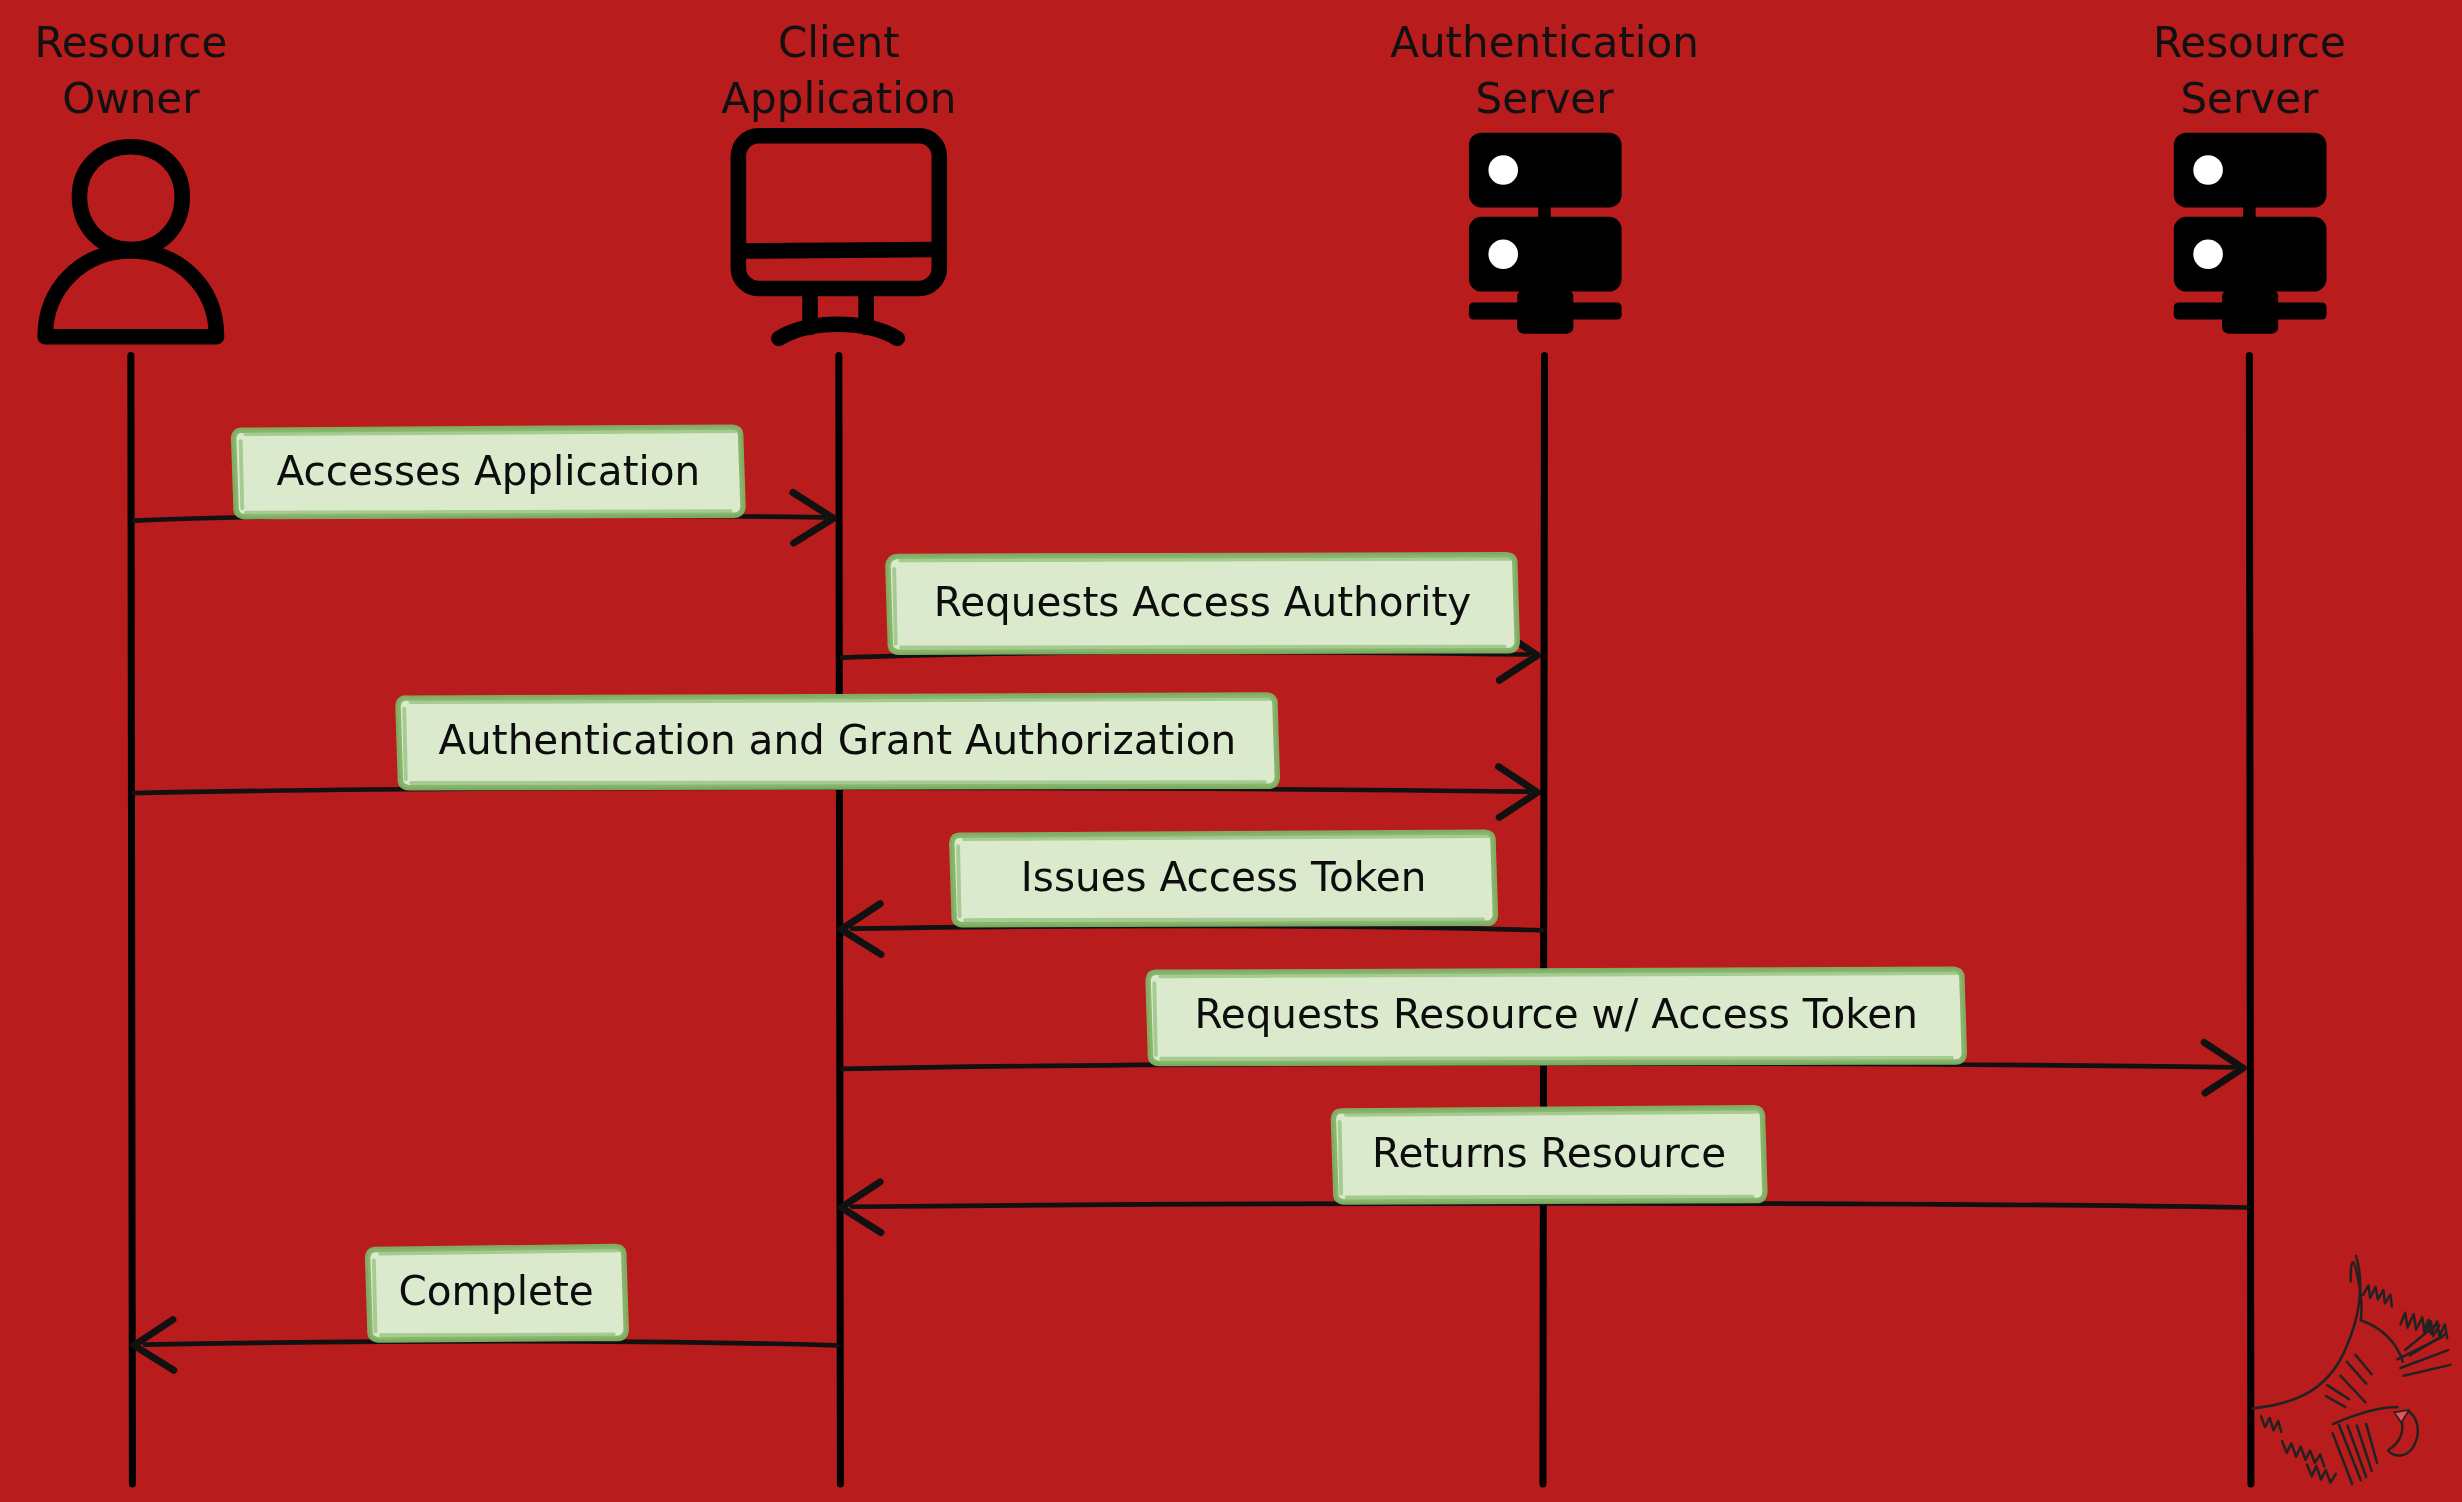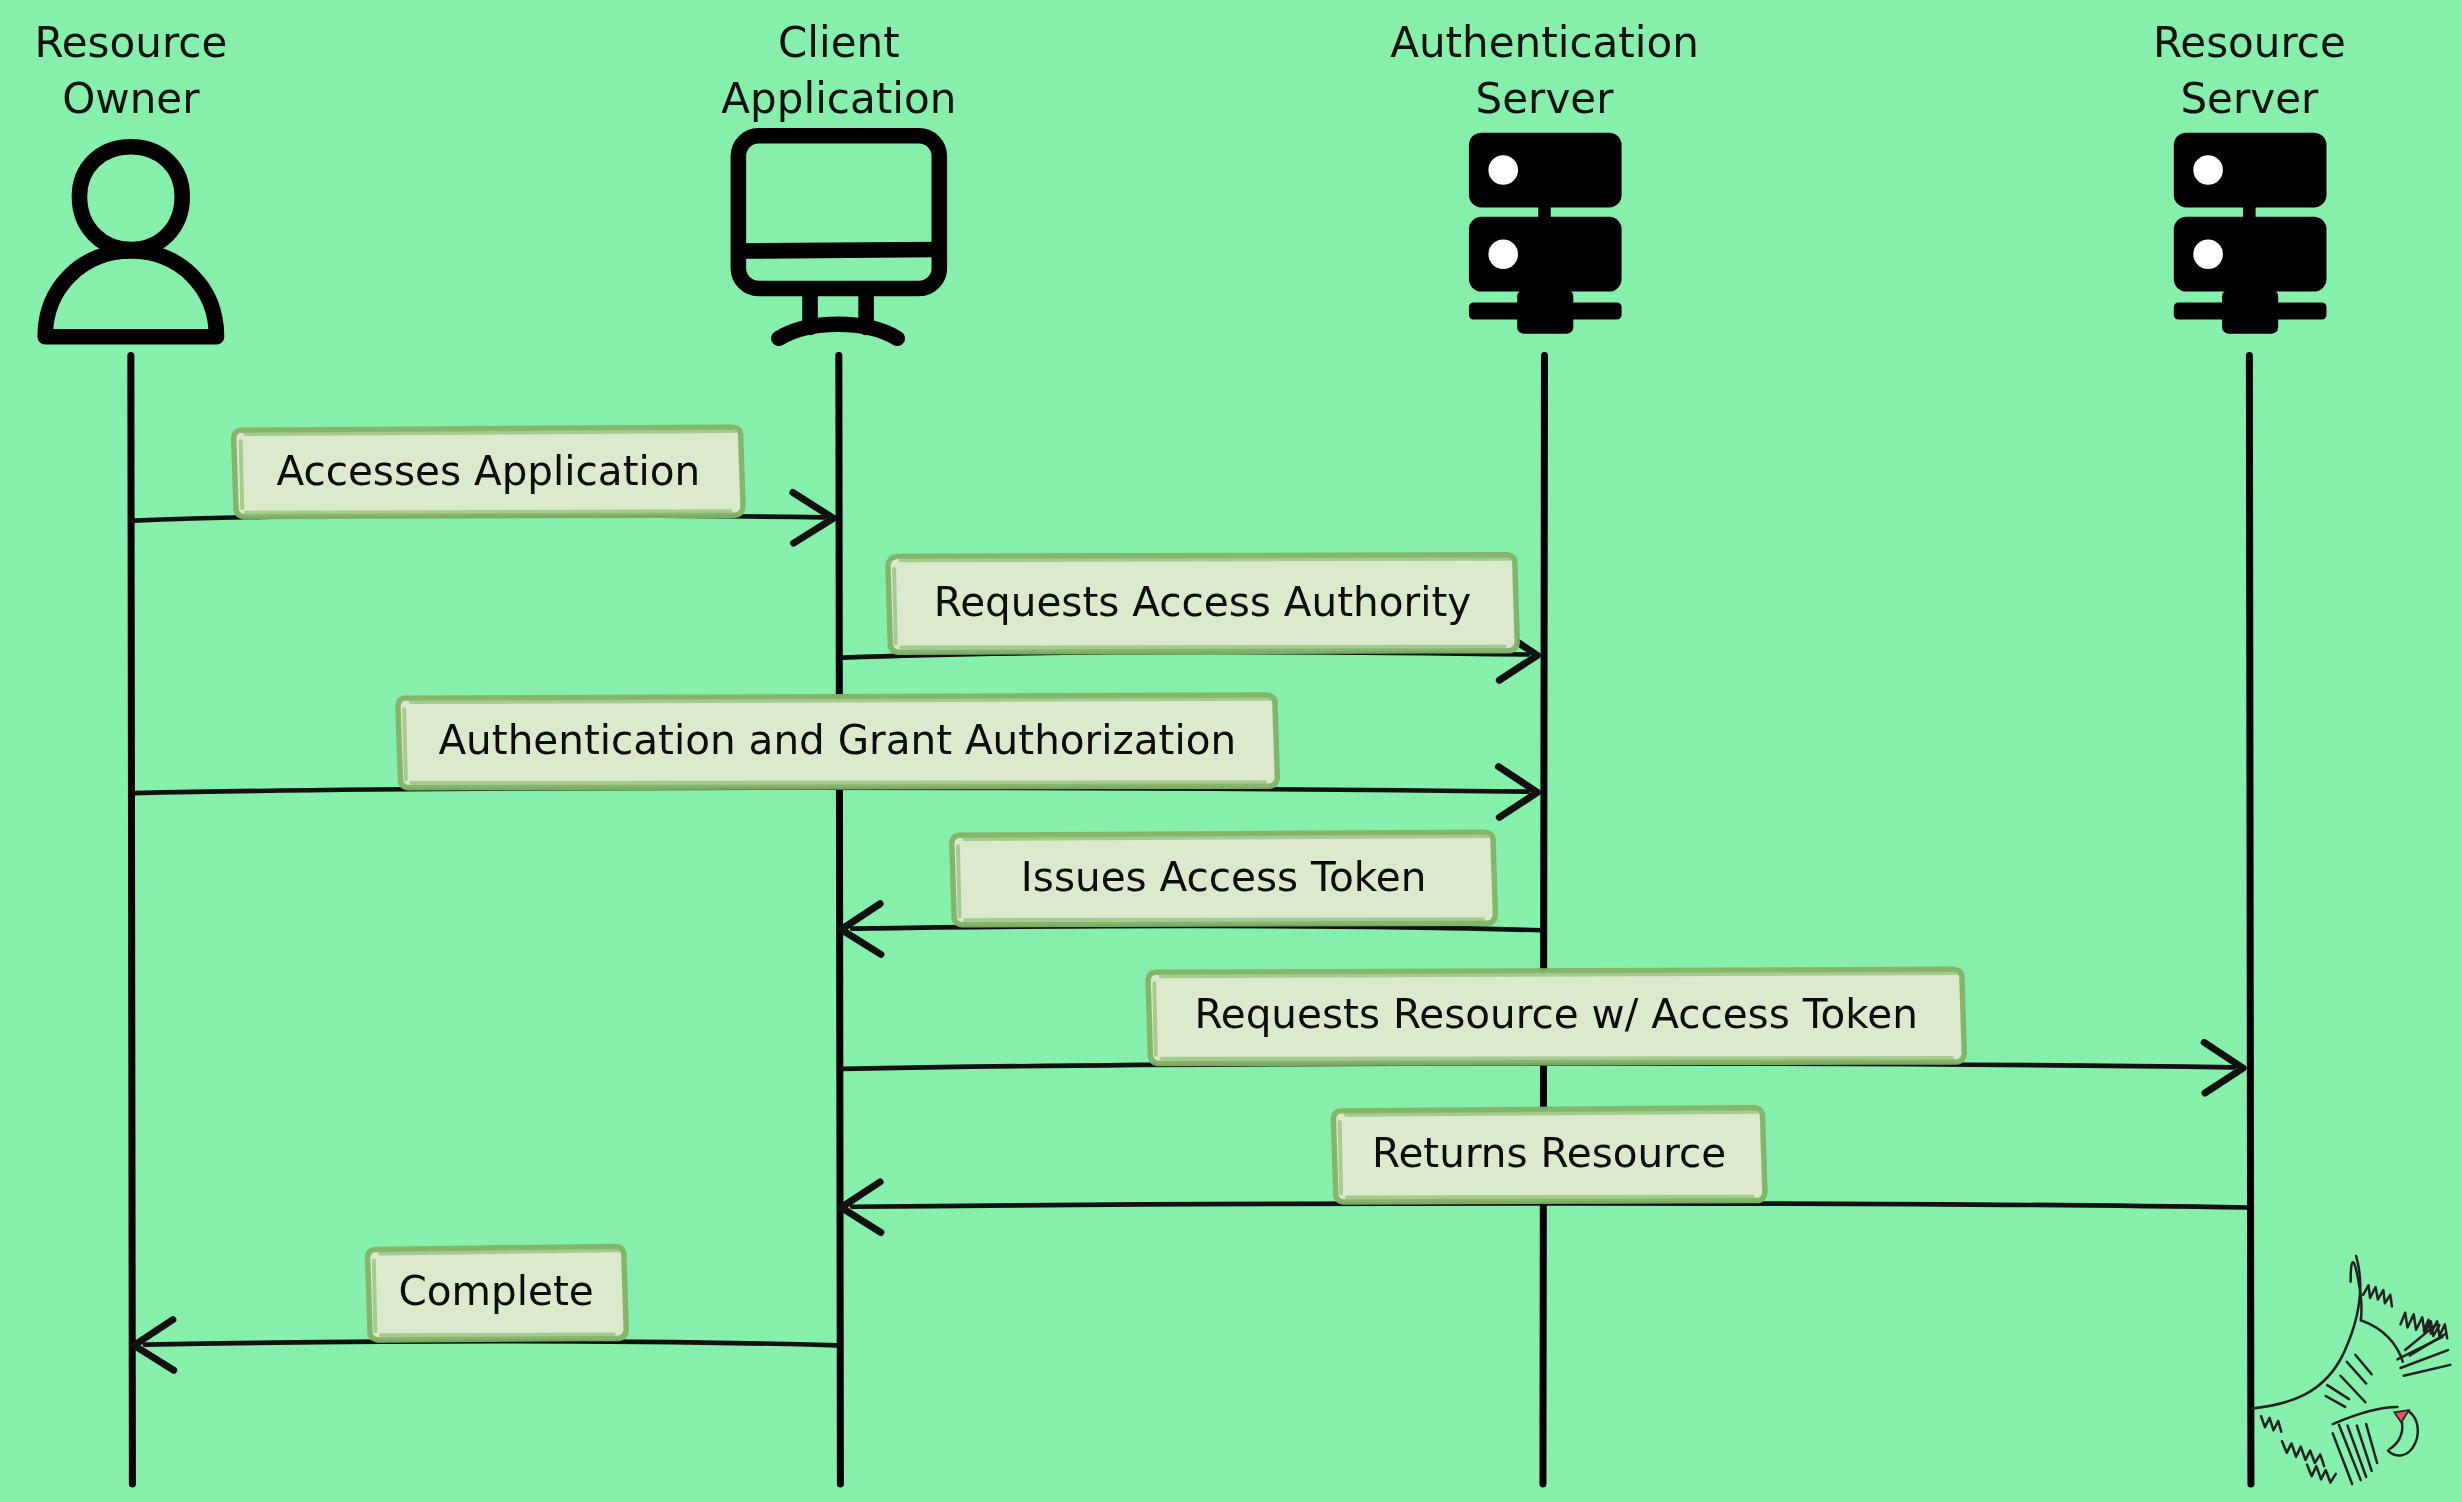--- a/index.html
+++ b/index.html
@@ -7,21 +7,21 @@
     padding: 0;
     background: #ffffff;
   }
   body {
     font-family: "DejaVu Sans", sans-serif;
   }
   #diagram-root {
     position: relative;
     width: 2462px;
     height: 1503px;
-    background: #86efac;
+    background: #b91c1c;
     overflow: hidden;
   }
   svg.diagram-canvas {
     position: absolute;
     top: 0;
     left: 0;
     width: 2462px;
     height: 1503px;
     display: block;
   }

